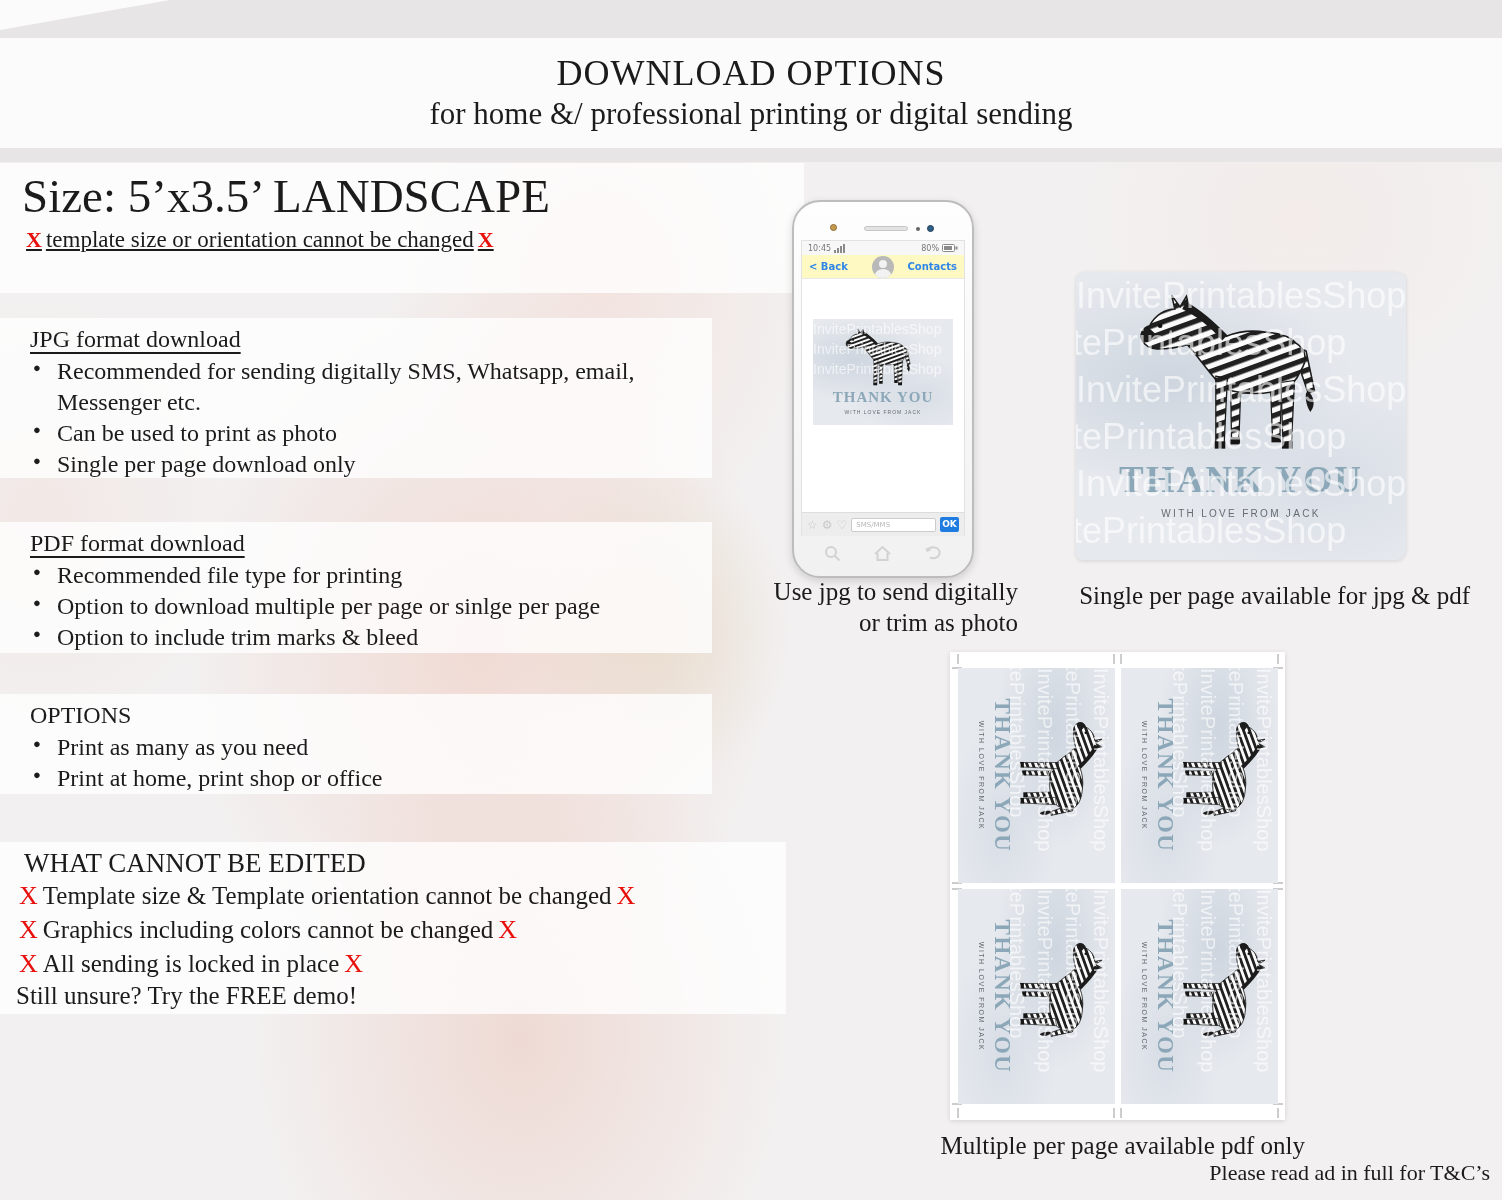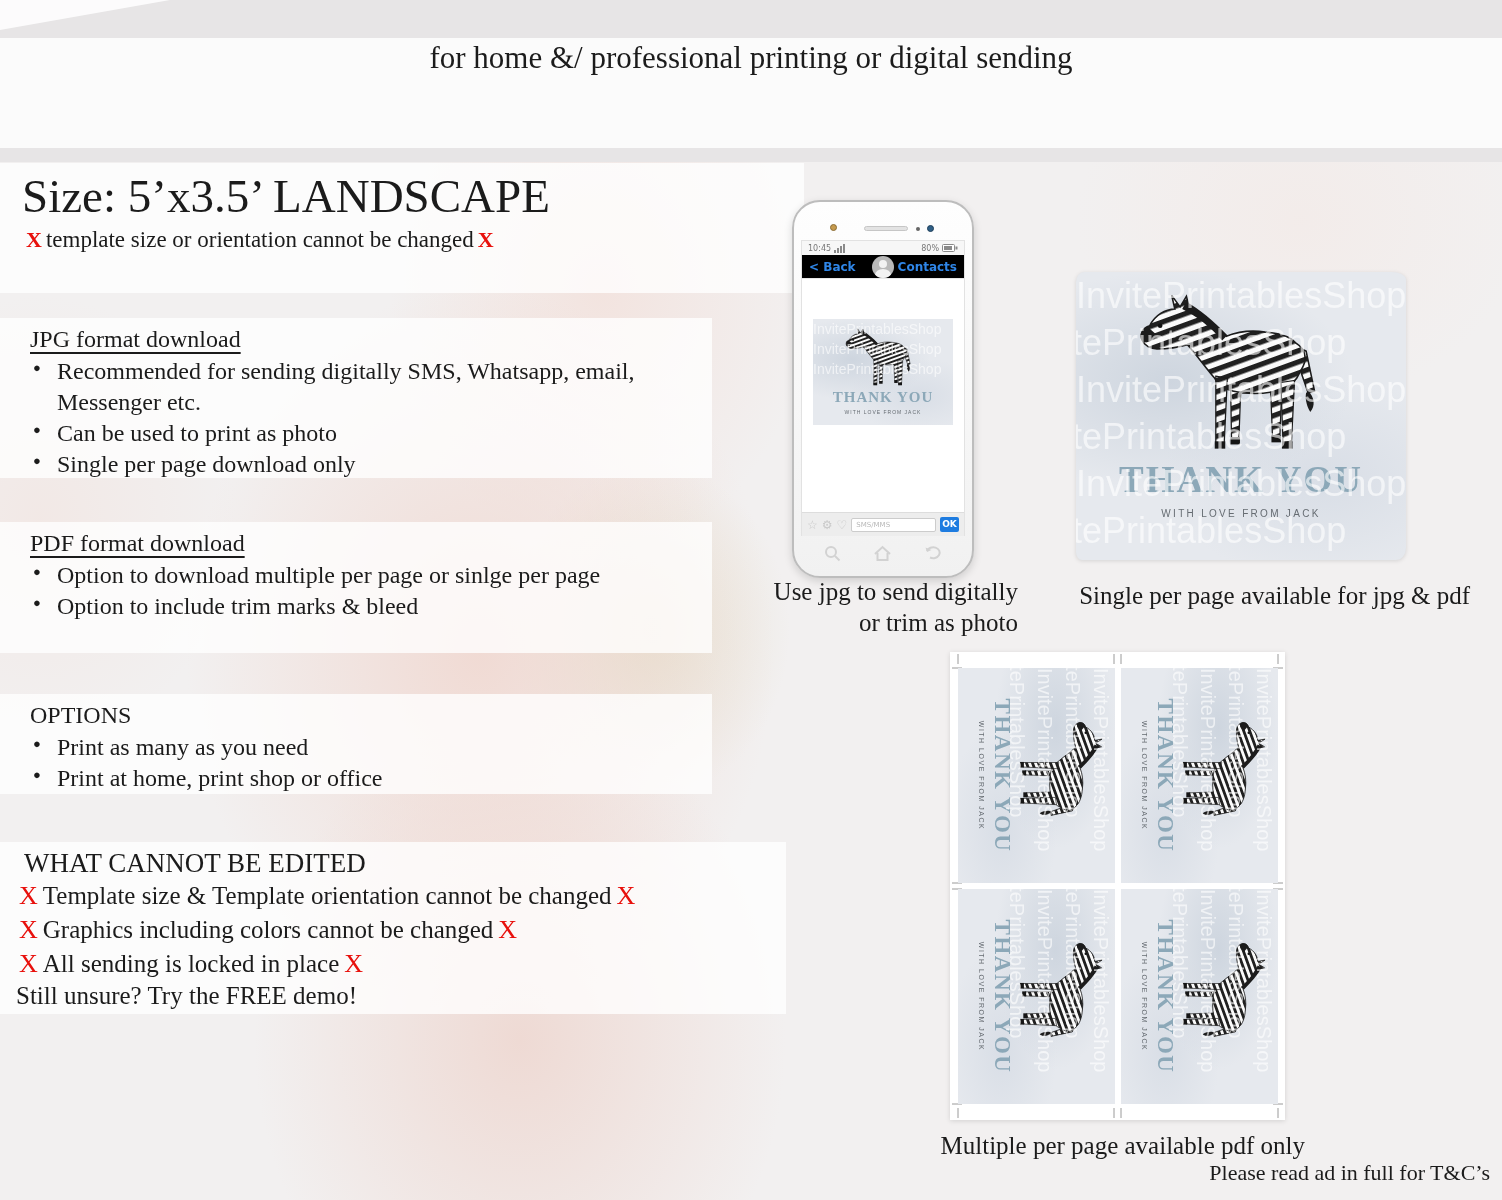--- a/index.html
+++ b/index.html
@@ -22,21 +22,21 @@
     border-left:170px solid rgba(255,255,255,0.85); border-bottom:30px solid transparent; }
   .header-band { position:absolute; left:0; top:38px; width:1502px; height:110px; background:#fbfbfb; text-align:center; }
   .h1 { margin-top:14px; font-size:36px; letter-spacing:1px; }
   .h2 { margin-top:2px; font-size:31px; }
   .mid-strip { position:absolute; left:0; top:148px; width:1502px; height:14px; background:#e7e5e6; }
 
   
   .block { position:absolute; left:0; background:rgba(255,255,255,0.78); }
   .size-block { top:163px; width:804px; height:130px; padding:8px 12px 0 22px; }
   .size-title { font-size:47px; line-height:1.1; }
-  .size-note { margin-top:4px; font-size:23px; }
+  .size-note { margin-top:4px; font-size:23px;text-decoration:underline; }
   .x-small { color:#e8100c; font-weight:bold; font-size:22px; margin:0 4px; }
   .x-big { color:#e8100c; font-size:26px; margin:0 5px; }
 
   .info-block { width:712px; padding:8px 0 0 30px; }
   .jpg-block { top:318px; height:160px; }
   .pdf-block { top:522px; height:131px; }
   .printing-block { top:694px; height:100px; }
   .sec-title { font-size:24px; }
   .sec-title.u { text-decoration:underline; text-underline-offset:5px; text-decoration-thickness:2px; }
   .bullets { list-style:none; margin-top:3px; }
@@ -89,22 +89,22 @@
     background:#c59a4e; border:1px solid #8a6b33; }
   .p-speaker { position:absolute; left:70px; top:24px; width:44px; height:5px; border-radius:3px;
     background:#e3e3e3; border:1px solid #c6c6c6; }
   .p-dot1 { position:absolute; left:122px; top:25px; width:4px; height:4px; border-radius:50%; background:#666; }
   .p-dot2 { position:absolute; left:133px; top:23px; width:7px; height:7px; border-radius:50%;
     background:#2f5f86; border:1px solid #1d3e59; }
   .p-screen { position:absolute; left:7px; top:38px; width:164px; height:296px; background:#fff; border:1px solid #e2e2e2; }
   .p-status { height:14px; background:#f7f7f7; display:flex; align-items:center; padding:0 6px;
     font-size:8px; color:#777; }
   .p-status .grow { flex:1; }
-  .p-nav { height:24px; background:#000000; border-bottom:1px solid #e8e8e8; display:flex; align-items:center;
-    padding:0 7px; font-size:12px; color:#2f86e8; font-weight:bold; position:relative; }
+  .p-nav { height:24px; background:#fef9c3; border-bottom:1px solid #e8e8e8; display:flex; align-items:center;
+    padding:0 7px; font-size:10px; color:#2f86e8; font-weight:bold; position:relative; }
   .p-avatar { position:absolute; left:50%; top:1px; transform:translateX(-50%); width:22px; height:22px;
     border-radius:50%; background:#b9b9b9; overflow:hidden; }
   .p-avatar::before { content:""; position:absolute; left:7px; top:4px; width:8px; height:8px; border-radius:50%; background:#f2f2f2; }
   .p-avatar::after { content:""; position:absolute; left:3px; top:13px; width:16px; height:12px; border-radius:50%; background:#f2f2f2; }
   .p-nav .grow { flex:1; }
   .p-msg { position:relative; height:233px; display:flex; justify-content:center; }
   .p-msg .card--phone { margin-top:40px; }
   .p-inputrow { height:24px; background:#ededed; border-top:1px solid #ddd; display:flex; align-items:center;
     gap:4px; padding:0 5px; }
   .p-ic { font-size:12px; color:#c9c9c9; line-height:1; }
@@ -163,20 +163,21 @@
   </defs>
 </svg>
 
 <div class="page">
 
   <div class="top-strip">
       <div class="top-wedge"></div>
     </div>
 
   <header class="header-band">
+    <div class="h1">DOWNLOAD OPTIONS</div>
     <div class="h2">for home &amp;/ professional printing or digital sending</div>
   </header>
   <div class="mid-strip"></div>
 
   <section class="block size-block">
     <div class="size-title">Size: 5’x3.5’ LANDSCAPE</div>
     <div class="size-note"><span class="x-small">X</span><span>template size or orientation cannot be changed</span><span class="x-small">X</span></div>
   </section>
 
   <section class="block info-block jpg-block">
@@ -184,20 +185,21 @@
     <ul class="bullets">
       <li>Recommended for sending digitally SMS, Whatsapp, email, Messenger etc.</li>
       <li>Can be used to print as photo</li>
       <li>Single per page download only</li>
     </ul>
   </section>
 
   <section class="block info-block pdf-block">
     <div class="sec-title u">PDF format download</div>
     <ul class="bullets">
+      <li>Recommended file type for printing</li>
       <li>Option to download multiple per page or sinlge per page</li>
       <li>Option to include trim marks &amp; bleed</li>
     </ul>
   </section>
 
   <section class="block info-block printing-block">
     <div class="sec-title">OPTIONS</div>
     <ul class="bullets">
       <li>Print as many as you need</li>
       <li>Print at home, print shop or office</li>

